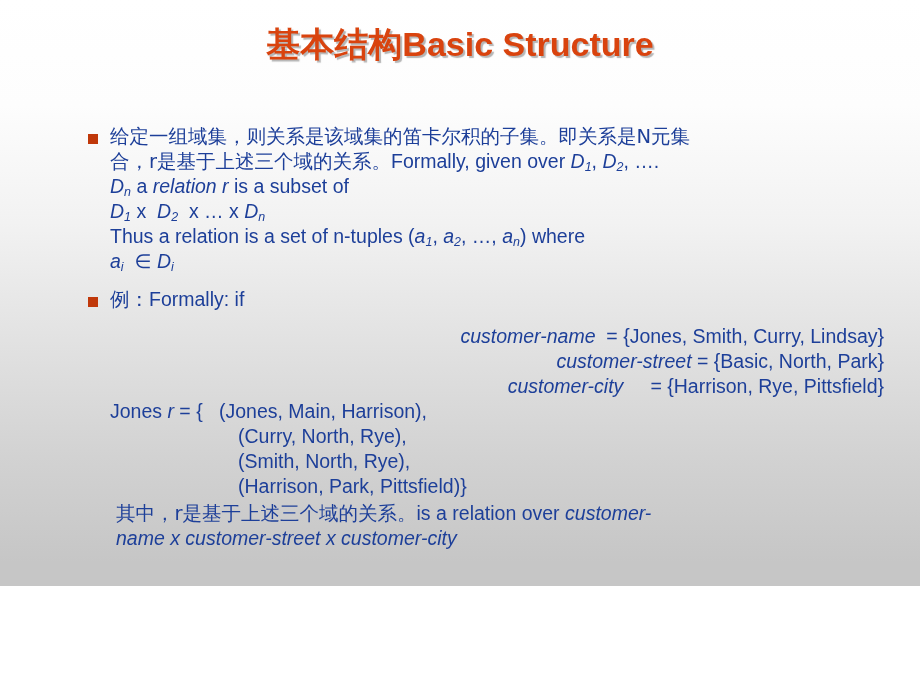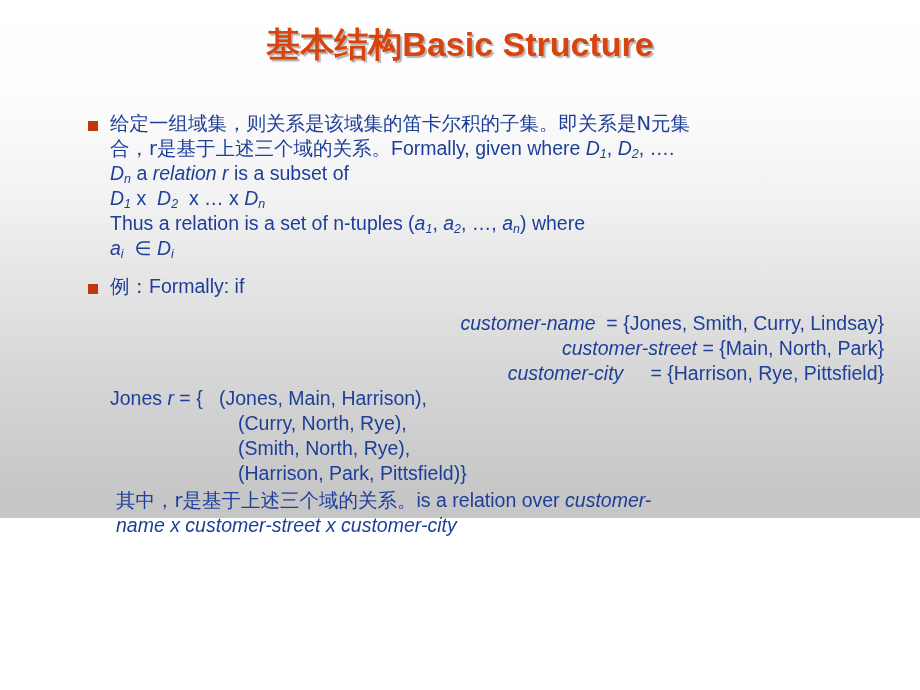--- a/index.html
+++ b/index.html
@@ -8,21 +8,21 @@
   }
   body {
     width: 920px;
     height: 690px;
     overflow: hidden;
     font-family: "Liberation Sans", sans-serif;
   }
   .slide {
     position: relative;
     width: 920px;
-    height: 518px;
+    height: 586px;
     background: linear-gradient(to bottom, #ffffff 0%, #fdfdfd 18%, #f2f2f2 38%, #e2e2e2 58%, #d2d2d2 78%, #c6c6c6 96%, #c6c6c6 100%);
     box-sizing: border-box;
   }
 
   
   .title {
     position: absolute;
     left: 0;
     top: 22px;
     width: 920px;
@@ -34,21 +34,21 @@
     text-shadow: 2px 2px 1px rgba(120,120,120,0.55);
     white-space: nowrap;
   }
   .title .cn { font-family: "DejaVu Sans", sans-serif; }
   .title .en { font-family: "Liberation Sans", sans-serif; }
 
   
   .body {
     position: absolute;
     left: 84px;
-    top: 111px;
+    top: 124px;
     width: 800px;
     color: #1d3f99;
     font-size: 19.5px;
     line-height: 25px;
   }
 
   .bullet-row {
     position: relative;
     display: block;
     padding-left: 26px;
@@ -98,21 +98,21 @@
   <div class="body">
 
     <div class="bullet-row">
       <span class="bullet-mark"></span>
 
       <div class="line">
         <span class="cjk">给定一组域集，则关系是该域集的笛卡尔积的子集。即关系是N元集</span>
       </div>
 
       <div class="line">
-        <span class="cjk">合，r是基于上述三个域的关系。</span><span>Formally, given where </span><span class="it">D</span><sub class="it">1</sub><span>, </span><span class="it">D</span><sub class="it">2</sub><span>, ….</span>
+        <span class="cjk">合，r是基于上述三个域的关系。</span><span>Formally, given over </span><span class="it">D</span><sub class="it">1</sub><span>, </span><span class="it">D</span><sub class="it">2</sub><span>, ….</span>
       </div>
 
       <div class="line">
         <span class="it">D</span><sub class="it">n</sub><span> a </span><span class="it">relation r</span><span> is a subset of</span>
       </div>
 
       <div class="line">
         <span class="it">D</span><sub class="it">1</sub><span class="mono-space"> x  </span><span class="it">D</span><sub class="it">2</sub><span class="mono-space">  x … x </span><span class="it">D</span><sub class="it">n</sub>
       </div>
 
@@ -132,21 +132,21 @@
       </div>
     </div>
 
     <div class="example-block">
 
       <div class="line ex-indent">
         <span class="it">customer-name</span><span class="mono-space">  </span><span>= {Jones, Smith, Curry, Lindsay}</span>
       </div>
 
       <div class="line ex-indent">
-        <span class="it">customer-street</span><span class="mono-space"> </span><span>= {Main, North, Park}</span>
+        <span class="it">customer-street</span><span class="mono-space"> </span><span>= {Basic, North, Park}</span>
       </div>
 
       <div class="line ex-indent">
         <span class="it">customer-city</span><span class="mono-space">     </span><span>= {Harrison, Rye, Pittsfield}</span>
       </div>
 
       <div class="line">
         <span>Jones </span><span class="it">r</span><span class="mono-space"> = {   </span><span>(Jones, Main, Harrison),</span>
       </div>
 

